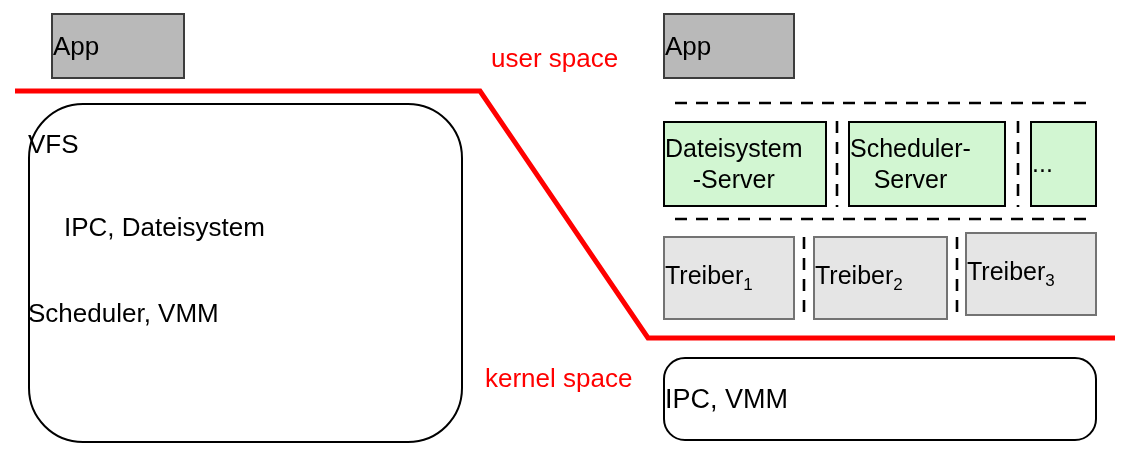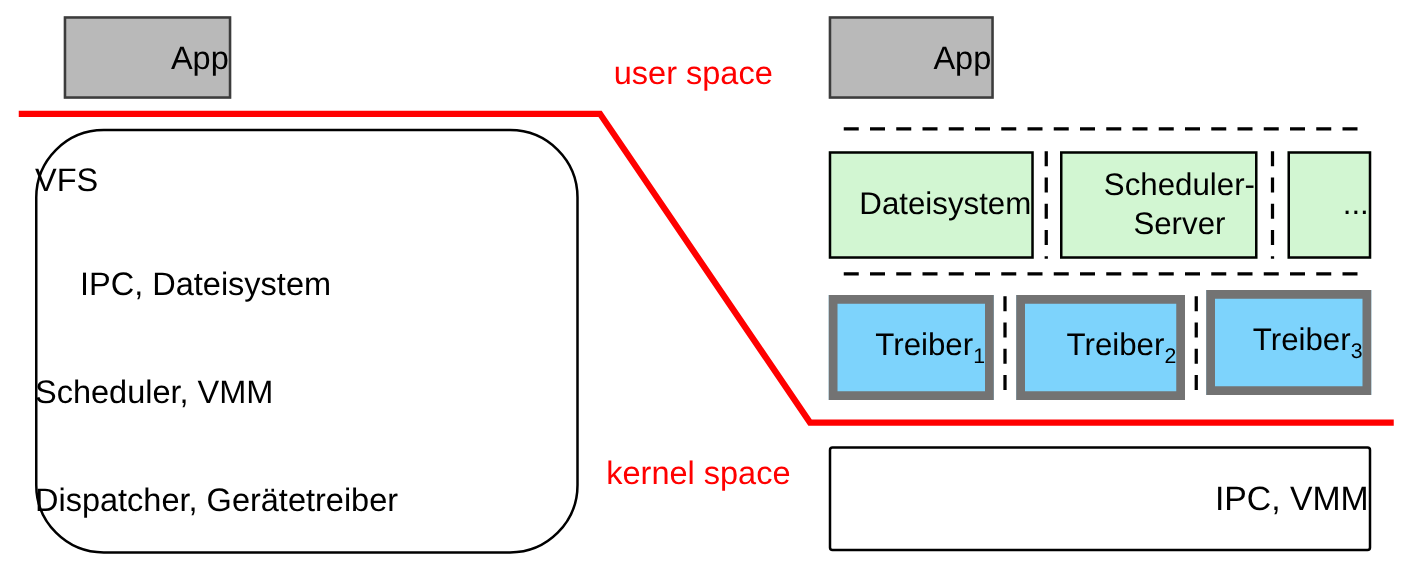--- a/index.html
+++ b/index.html
@@ -15,54 +15,53 @@
     position: relative;
     width: 1129px;
     height: 455px;
     background: #ffffff;
   }
   .box {
     position: absolute;
     box-sizing: border-box;
     display: flex;
     align-items: center;
-    justify-content: flex-end;
+    justify-content: flex-start;
     text-align: center;
     color: #000000;
   }
   .app-box {
     background: #b9b9b9;
     border: 2px solid #3c3c3c;
     font-size: 26px;
   }
   .green-box {
     background: #d2f6d2;
     border: 2px solid #000000;
     font-size: 25px;
     line-height: 1.25;
   }
   .orange-box {
-    background: #7dd3fc;
-    border: 7px solid #737373;
+    background: #e5e5e5;
+    border: 2px solid #737373;
     font-size: 25px;
-    padding-left: 16px;
   }
   .rounded-kernel {
     border: 2px solid #000000;
     background: #ffffff;
   }
   .mono-kernel {
     left: 28px; top: 103px;
     width: 435px; height: 340px;
     border-radius: 55px;
   }
   .micro-kernel {
     left: 663px; top: 357px;
     width: 434px; height: 84px;
-    border-radius: 3px;
+    border-radius: 22px;
     font-size: 27px;
   }
   .layer-label {
     position: absolute;
     left: 28px;
     width: 435px;
     display: flex;
     align-items: center;
     font-size: 26px;
     color: #000000;
@@ -113,34 +112,32 @@
 
   <div class="layer-label" style="top:103px; height:82px;">
     <span>VFS</span>
   </div>
   <div class="layer-label" style="top:185px; height:85px;padding-left:36px;">
     <span>IPC, Dateisystem</span>
   </div>
   <div class="layer-label" style="top:270px; height:87px;">
     <span>Scheduler, VMM</span>
   </div>
-  <div class="layer-label" style="top:357px; height:86px;">
-    <span>Dispatcher, Gerätetreiber</span>
-  </div>
 
   <div class="space-label" style="left:491px; top:43px;">user space</div>
   <div class="space-label" style="left:485px; top:363px;">kernel space</div>
 
   <div class="box app-box" style="left:663px; top:13px; width:132px; height:66px;">
     <span>App</span>
   </div>
 
   <div class="box green-box" style="left:663px; top:121px; width:164px; height:86px;">
     <span>
       <span>Dateisystem</span><br>
+      <span>-Server</span>
     </span>
   </div>
   <div class="box green-box" style="left:848px; top:121px; width:158px; height:86px;">
     <span>
       <span>Scheduler-</span><br>
       <span>Server</span>
     </span>
   </div>
   <div class="box green-box" style="left:1030px; top:121px; width:67px; height:86px;">
     <span>...</span>

